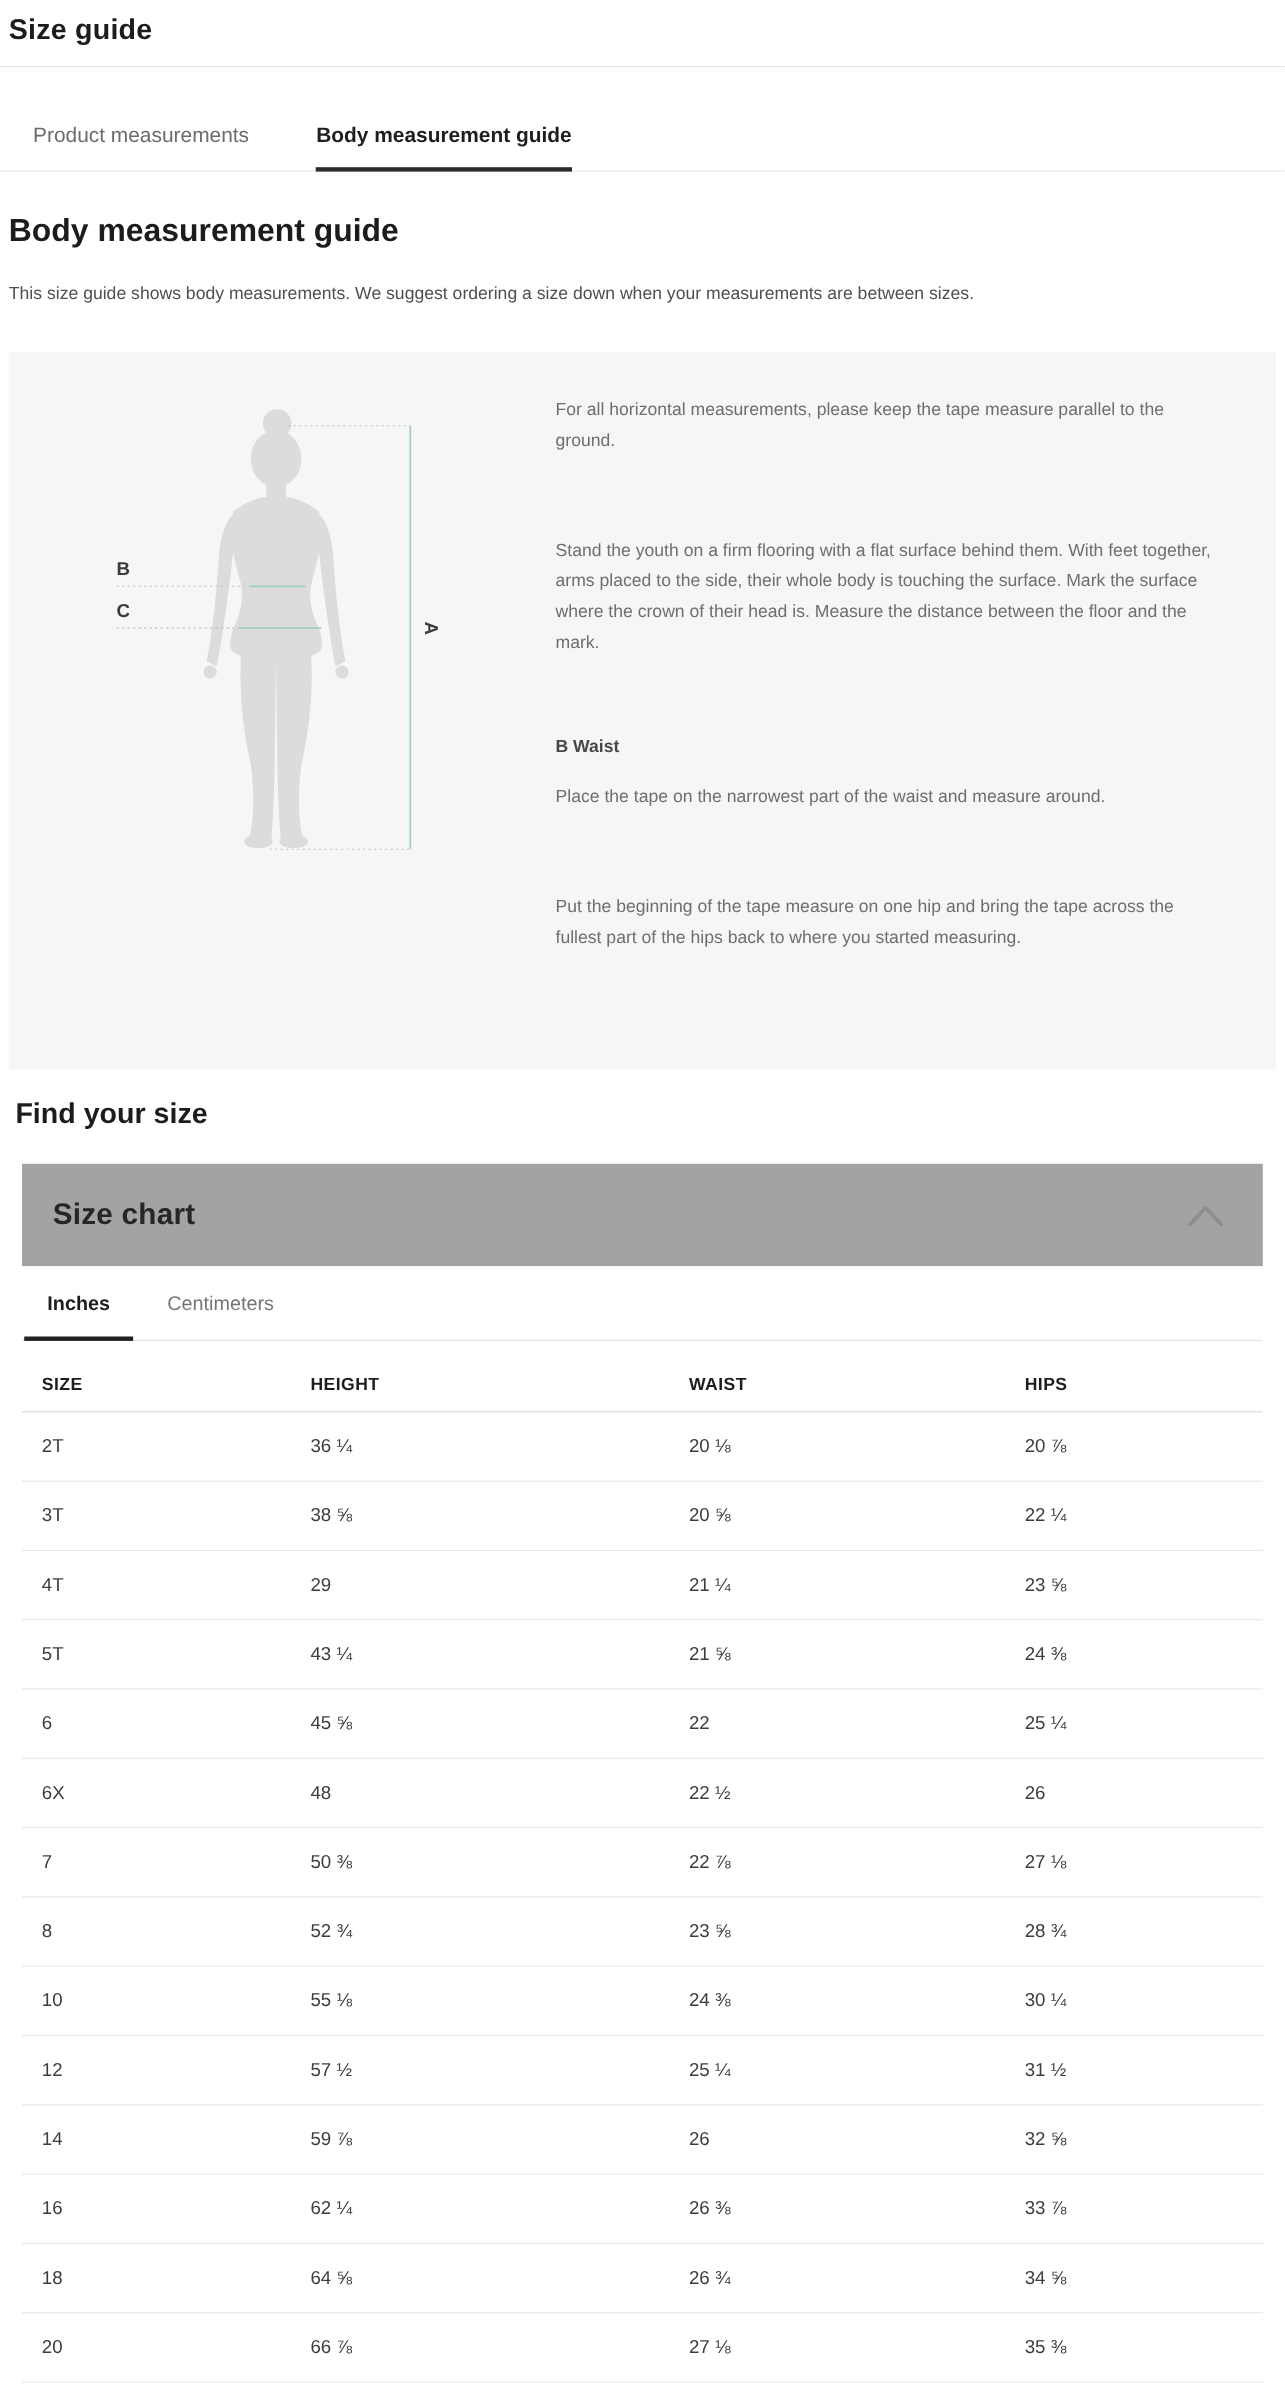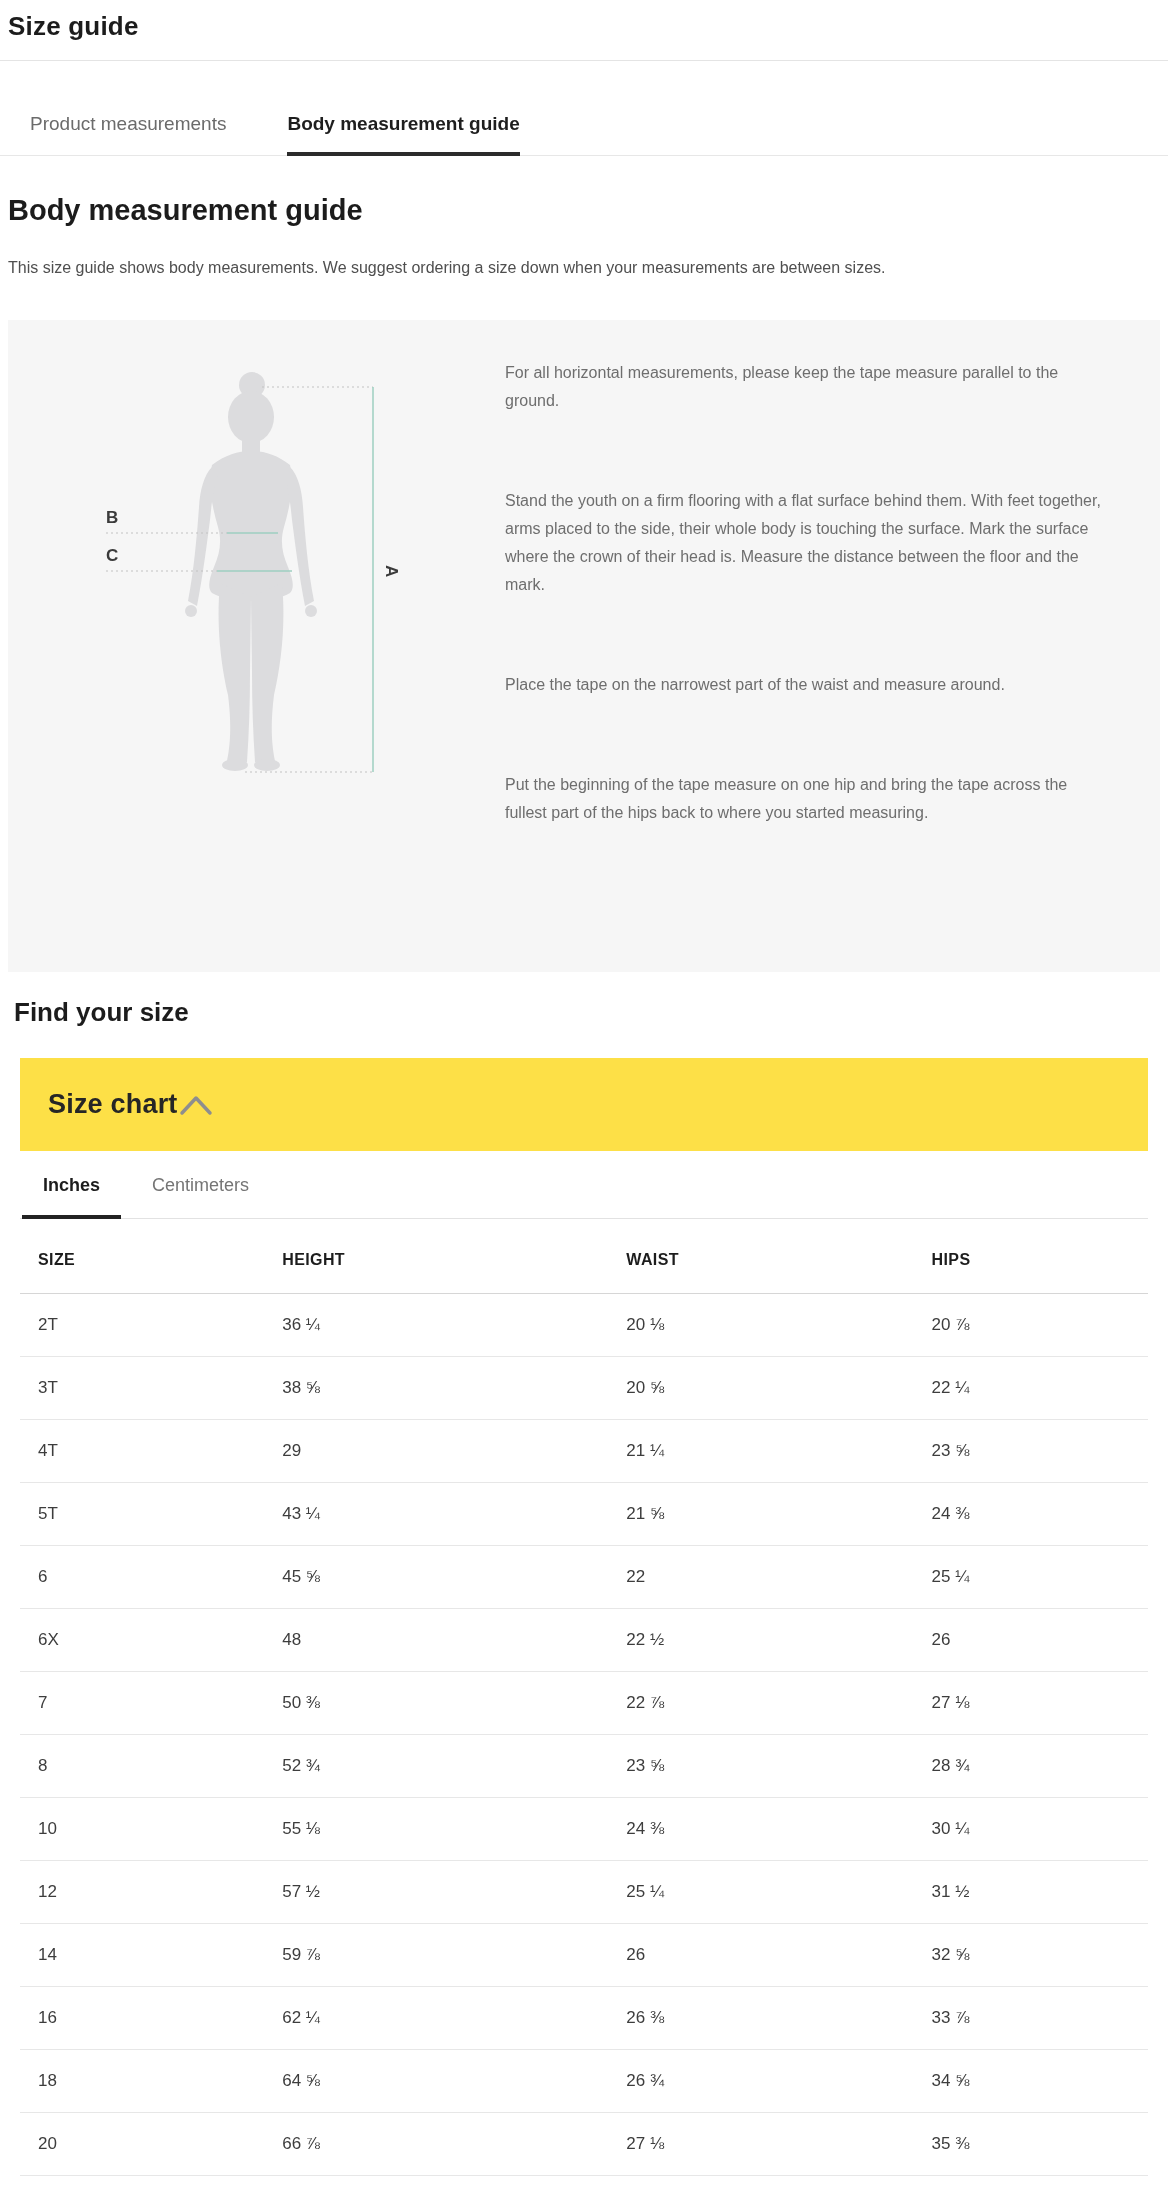--- a/index.html
+++ b/index.html
@@ -30,34 +30,34 @@
   .panel-text { flex:1; padding:39px 56px 26px 8px; }
   .m-note { margin:0; font-size:16px; line-height:28px; color:#6e6e6e; }
   .m-section { margin-top:72px; }
   .m-title { margin:0; font-size:16px; font-weight:700; color:#474747; }
   .m-text { margin:22px 0 0; font-size:16px; line-height:28px; color:#6e6e6e; }
 
   
   .find-heading { margin:25px 0 0 14px; font-size:26px; line-height:30px; font-weight:700; color:#1c1c1c; }
 
   
-  .chart-bar { margin:31px 20px 0; height:93px; background:#fde047; display:flex; align-items:center; padding:0 34px 0 28px; cursor:pointer; }
+  .chart-bar { margin:31px 20px 0; height:93px; background:#a3a3a3; display:flex; align-items:center; justify-content:space-between; padding:0 34px 0 28px; cursor:pointer; }
   .chart-bar-title { font-size:27px; font-weight:700; color:#262626; letter-spacing:.2px; }
   .chevron { display:block; }
 
   
   .unit-tabs { display:flex; gap:8px; margin:24px 20px 0; border-bottom:1px solid #e2e2e2; }
   .unit-tab { position:relative; font-size:18px; color:#757575; padding:0 21px 22px; margin-left:2px; cursor:pointer; }
   .unit-tab.active { color:#1d1d1d; font-weight:700; }
   .unit-tab.active::after { content:""; position:absolute; left:0; right:0; bottom:-1px; height:4px; background:#222; }
 
   
   .size-table { margin:0 20px; }
   .thead, .trow { display:grid; grid-template-columns:22% 31% 27.5% 19.5%; padding-left:18px; align-items:center; }
-  .thead { padding-top:32px; padding-bottom:24px; border-bottom:1px solid #d6d6d6; font-size:16px; font-weight:700; color:#1d1d1d; letter-spacing:.4px; }
+  .thead { padding-top:32px; padding-bottom:14px; border-bottom:1px solid #d6d6d6; font-size:16px; font-weight:700; color:#1d1d1d; letter-spacing:.4px; }
   .trow { height:63px; border-bottom:1px solid #e7e7e7; font-size:17px; color:#3d3d3d; }
 </style>
 </head>
 <body>
 
 <h1 class="page-title">Size guide</h1>
 <hr class="top-divider">
 
 <div class="main-tabs">
   <div class="main-tab">Product measurements</div>
@@ -111,20 +111,21 @@
         <text x="322" y="238" transform="rotate(90 328 236)">A</text>
       </g>
     </svg>
   </div>
   <div class="panel-text">
     <p class="m-note">For all horizontal measurements, please keep the tape measure parallel to the ground.</p>
     <div class="m-section">
       <p class="m-text">Stand the youth on a firm flooring with a flat surface behind them. With feet together, arms placed to the side, their whole body is touching the surface. Mark the surface where the crown of their head is. Measure the distance between the floor and the mark.</p>
     </div>
     <div class="m-section">
+      <p class="m-title">B Waist</p>
       <p class="m-text">Place the tape on the narrowest part of the waist and measure around.</p>
     </div>
     <div class="m-section">
       <p class="m-text">Put the beginning of the tape measure on one hip and bring the tape across the fullest part of the hips back to where you started measuring.</p>
     </div>
   </div>
 </div>
 
 <h2 class="find-heading">Find your size</h2>
 

